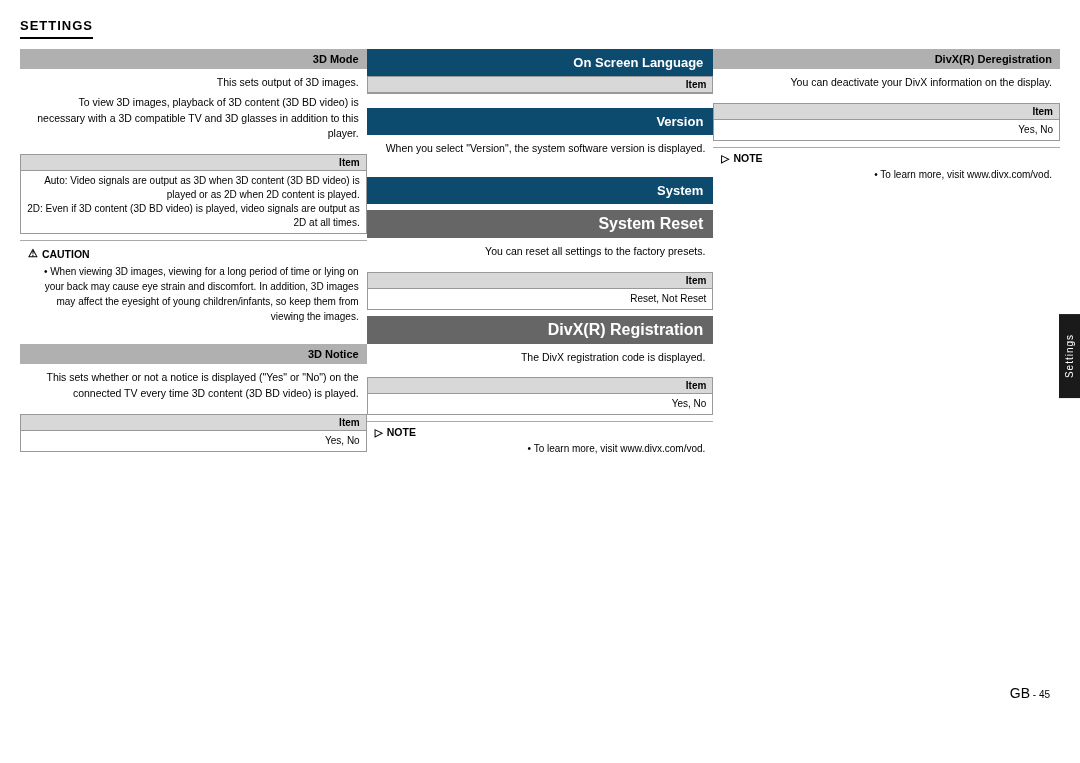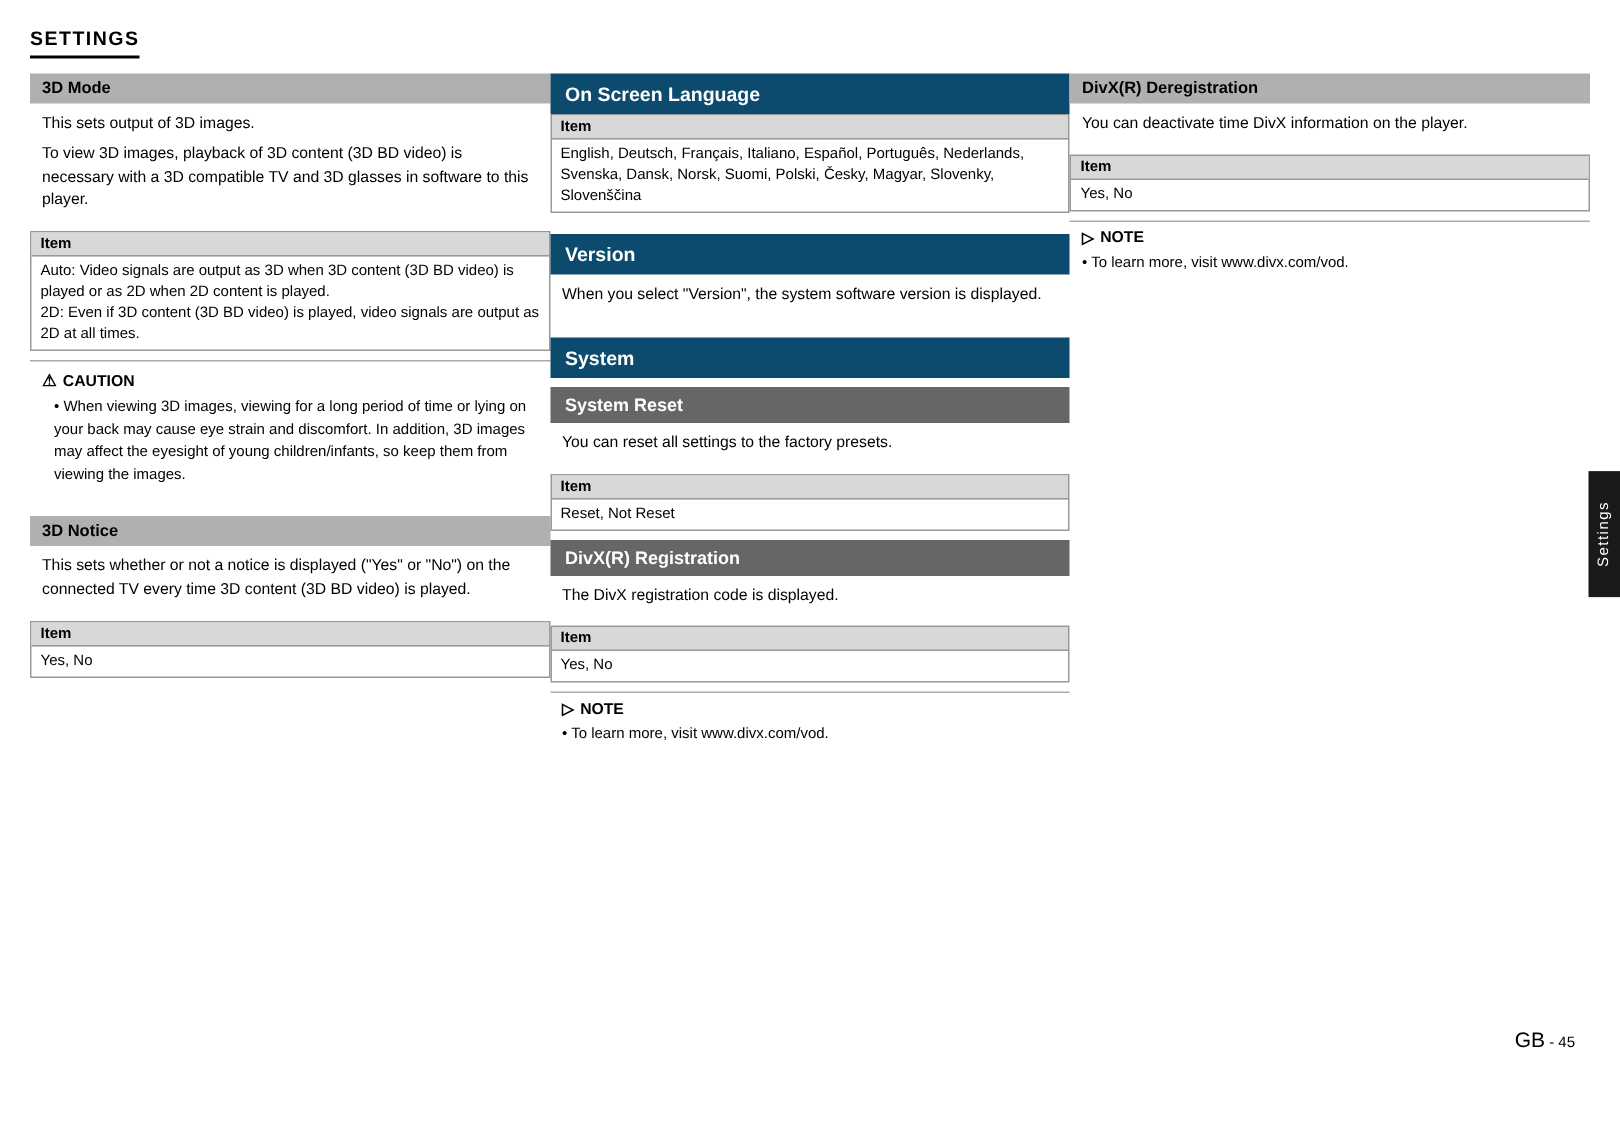--- a/index.html
+++ b/index.html
@@ -28,20 +28,21 @@
       text-transform: uppercase;
       margin-bottom: 10px;
       border-bottom: 2px solid #000;
       padding-bottom: 4px;
       display: inline-block;
     }
 
     .columns-wrapper {
       display: flex;
       width: 100%;
+      text-align: right;
     }
 
     .column {
       flex: 1;
       display: flex;
       flex-direction: column;
       gap: 0;
     }
 
     
@@ -59,21 +60,21 @@
       padding: 6px 10px;
       font-size: 13px;
       font-weight: bold;
       margin-bottom: 0;
     }
 
     .section-header-medium {
       background: #666;
       color: #fff;
       padding: 5px 10px;
-      font-size: 12px;
+      font-size: 16px;
       font-weight: bold;
       margin-bottom: 0;
     }
 
     .section-body {
       padding: 6px 8px;
       font-size: 10.5px;
       line-height: 1.5;
       margin-bottom: 6px;
     }
@@ -203,21 +204,21 @@
   <div class="settings-title">SETTINGS</div>
 
   <div class="columns-wrapper">
 
     <div class="column">
 
       <div class="section-wrapper">
         <div class="section-header">3D Mode</div>
         <div class="section-body">
           <p>This sets output of 3D images.</p>
-          <p style="margin-top:4px;">To view 3D images, playback of 3D content (3D BD video) is necessary with a 3D compatible TV and 3D glasses in software to this player.</p>
+          <p style="margin-top:4px;">To view 3D images, playback of 3D content (3D BD video) is necessary with a 3D compatible TV and 3D glasses in addition to this player.</p>
         </div>
         <div class="item-box">
           <div class="item-box-header">Item</div>
           <div class="item-box-content">
             <span>Auto: Video signals are output as 3D when 3D content (3D BD video) is played or as 2D when 2D content is played.<br>2D: Even if 3D content (3D BD video) is played, video signals are output as 2D at all times.</span>
           </div>
         </div>
         <div class="caution-box">
           <div class="caution-title">
             <span class="caution-icon">⚠</span>
@@ -243,21 +244,20 @@
       </div>
 
     </div>
 
     <div class="column">
 
       <div class="section-wrapper">
         <div class="section-header-dark">On Screen Language</div>
         <div class="item-box">
           <div class="item-box-header">Item</div>
-          <div class="item-box-content">English, Deutsch, Français, Italiano, Español, Português, Nederlands, Svenska, Dansk, Norsk, Suomi, Polski, Česky, Magyar, Slovenky, Slovenščina</div>
         </div>
       </div>
 
       <div class="section-wrapper">
         <div class="section-header-dark">Version</div>
         <div class="section-body">
           <p>When you select "Version", the system software version is displayed.</p>
         </div>
       </div>
 
@@ -299,21 +299,21 @@
 
       </div>
 
     </div>
 
     <div class="column">
 
       <div class="section-wrapper">
         <div class="section-header">DivX(R) Deregistration</div>
         <div class="section-body">
-          <p>You can deactivate time DivX information on the player.</p>
+          <p>You can deactivate your DivX information on the display.</p>
         </div>
         <div class="item-box">
           <div class="item-box-header">Item</div>
           <div class="item-box-content">Yes, No</div>
         </div>
         <div class="note-box">
           <div class="note-title">
             <span>▷</span>
             <span>NOTE</span>
           </div>

